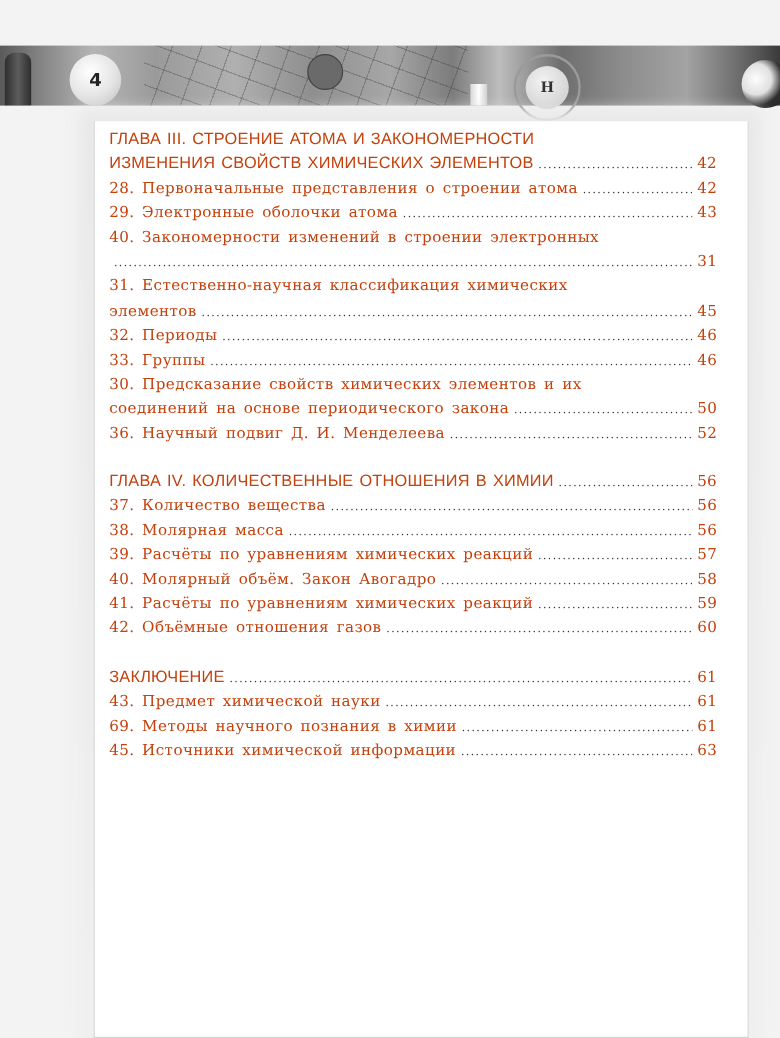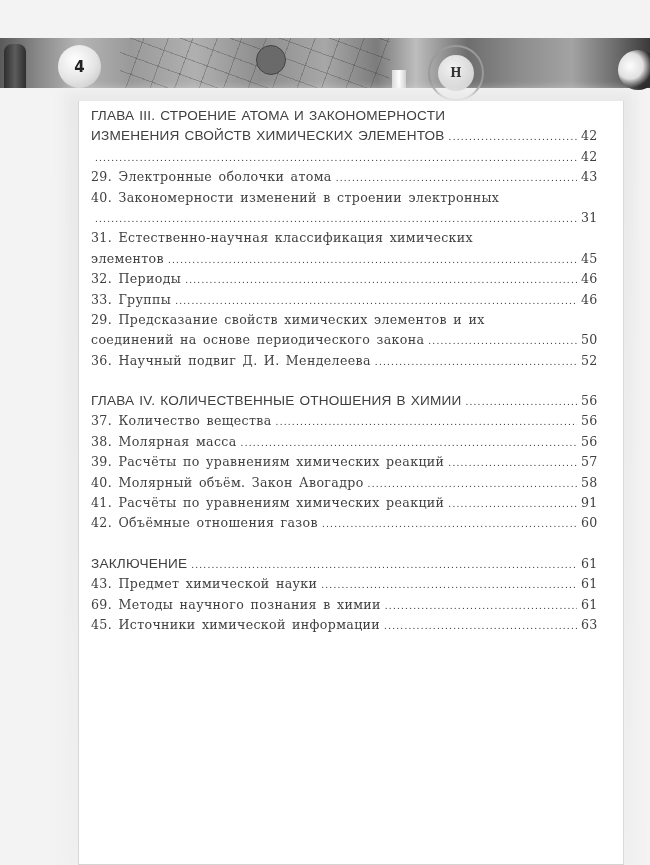--- a/index.html
+++ b/index.html
@@ -61,21 +61,21 @@
     background: linear-gradient(180deg, #e8e8e8, #efefef);
     filter: blur(6px);
   }
   .page {
     position: absolute; left: 78px; top: 101px; width: 544px; height: 763px;
     background: #ffffff;
     border-left: 1px solid #d6d6d6; border-right: 1px solid #dadada; border-bottom: 1px solid #d4d4d4;
   }
   .toc {
     position: absolute; left: 12px; top: 5px; width: 512px;
-    color: #404040;
+    color: #c2410c;
   }
   .row {
     display: flex; align-items: baseline;
     height: 20.4px; line-height: 20.4px;
     font-size: 12.6px; letter-spacing: 0.35px; word-spacing: 2px;
     white-space: nowrap;
   }
   .row.heading { font-family: "Liberation Sans", sans-serif; font-size: 13.6px; letter-spacing: 0.2px; word-spacing: 1px; }
   .row .title { flex: 0 0 auto; }
   .row .leader {
@@ -115,20 +115,21 @@
     <div>
       <div class="row heading">
         <span class="title">ГЛАВА III. СТРОЕНИЕ АТОМА И ЗАКОНОМЕРНОСТИ</span>
       </div>
       <div class="row heading">
         <span class="title">ИЗМЕНЕНИЯ СВОЙСТВ ХИМИЧЕСКИХ ЭЛЕМЕНТОВ</span>
         <span class="leader"></span>
         <span class="num">42</span>
       </div>
       <div class="row">
+        <span class="title">28. Первоначальные представления о строении атома</span>
         <span class="leader"></span>
         <span class="num">42</span>
       </div>
       <div class="row">
         <span class="title">29. Электронные оболочки атома</span>
         <span class="leader"></span>
         <span class="num">43</span>
       </div>
       <div class="row">
         <span class="title">40. Закономерности изменений в строении электронных</span>
@@ -149,21 +150,21 @@
         <span class="title">32. Периоды</span>
         <span class="leader"></span>
         <span class="num">46</span>
       </div>
       <div class="row">
         <span class="title">33. Группы</span>
         <span class="leader"></span>
         <span class="num">46</span>
       </div>
       <div class="row">
-        <span class="title">29. Предсказание свойств химических элементов и их</span>
+        <span class="title">30. Предсказание свойств химических элементов и их</span>
       </div>
       <div class="row">
         <span class="title">соединений на основе периодического закона</span>
         <span class="leader"></span>
         <span class="num">50</span>
       </div>
       <div class="row">
         <span class="title">36. Научный подвиг Д. И. Менделеева</span>
         <span class="leader"></span>
         <span class="num">52</span>
@@ -194,21 +195,21 @@
         <span class="num">57</span>
       </div>
       <div class="row">
         <span class="title">40. Молярный объём. Закон Авогадро</span>
         <span class="leader"></span>
         <span class="num">58</span>
       </div>
       <div class="row">
         <span class="title">41. Расчёты по уравнениям химических реакций</span>
         <span class="leader"></span>
-        <span class="num">91</span>
+        <span class="num">59</span>
       </div>
       <div class="row">
         <span class="title">42. Объёмные отношения газов</span>
         <span class="leader"></span>
         <span class="num">60</span>
       </div>
     </div>
 
     <div class="gap"></div>
 

